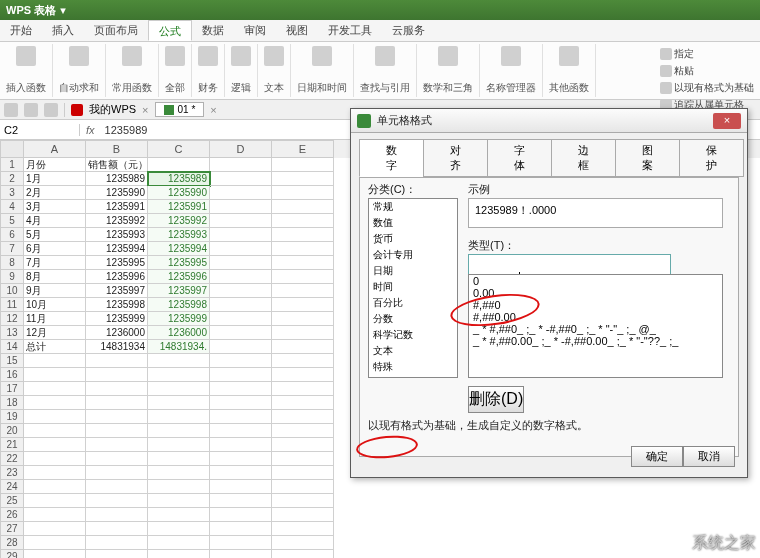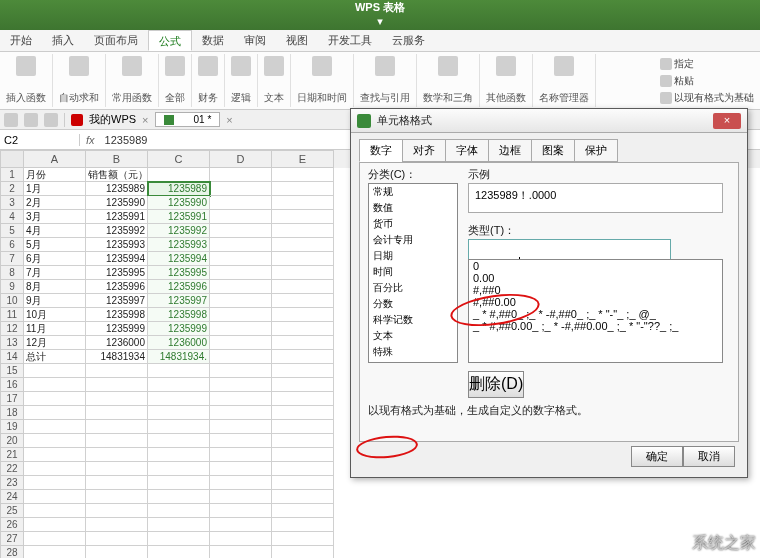--- a/index.html
+++ b/index.html
@@ -1,39 +1,39 @@
 <!DOCTYPE html>
 <html><head>
 <meta charset="utf-8">
 <style>
 * { box-sizing: border-box; margin: 0; padding: 0; font-family: "Microsoft YaHei", sans-serif; }
 body { background: #fff; width: 760px; height: 558px; overflow: hidden; position: relative; font-size: 11px; }
 
 
-.title-bar { height: 30px; background: linear-gradient(#4d8a3a, #3e7530); display: flex; align-items: center; color: #fff; padding: 0 6px; flex-direction: column; }
+.title-bar { height: 20px; background: linear-gradient(#4d8a3a, #3e7530); display: flex; align-items: center; color: #fff; padding: 0 6px; }
 .title-bar .app { font-weight: bold; font-size: 11px; }
 .title-bar .drop { margin: 0 4px; }
 .tabs { display: flex; height: 22px; background: #f5f5f5; border-bottom: 1px solid #ccc; }
 .tab { padding: 3px 10px; font-size: 11px; color: #444; cursor: pointer; }
 .tab.active { background: #fff; border: 1px solid #ccc; border-bottom: 1px solid #fff; color: #1a7a1a; }
 
 
 .ribbon { height: 58px; background: #fcfcfc; display: flex; border-bottom: 1px solid #ccc; padding: 2px 0; }
 .rgroup { display: flex; flex-direction: column; align-items: center; justify-content: space-between; padding: 2px 6px; border-right: 1px solid #e0e0e0; }
 .rgroup .ricon { width: 20px; height: 20px; background: #d0d0d0; border-radius: 2px; margin-bottom: 2px; }
 .rgroup .rlabel { font-size: 10px; color: #555; white-space: nowrap; }
 .smallbtn { font-size: 10px; color: #444; padding: 1px 2px; display: flex; align-items: center; gap: 2px; }
 .smallbtn .sicon { width: 12px; height: 12px; background: #ccc; border-radius: 2px; display: inline-block; }
 
 
 .qa { height: 20px; background: #f0f0f0; border-bottom: 1px solid #ccc; display: flex; align-items: center; padding: 0 4px; gap: 6px; }
 .qa .qicon { width: 14px; height: 14px; background: #ccc; border-radius: 2px; }
 .qa .sep { width: 1px; height: 14px; background: #ccc; }
 .qa .wps-logo { width: 12px; height: 12px; background: #c00; border-radius: 2px; }
-.qa .doctab { background: #fff; border: 1px solid #b0b0b0; padding: 1px 8px; font-size: 10px; display: flex; align-items: center; gap: 20px; }
+.qa .doctab { background: #fff; border: 1px solid #b0b0b0; padding: 1px 8px; font-size: 10px; display: flex; align-items: center; gap: 4px; }
 .qa .doctab .gicon { width: 10px; height: 10px; background: #3a8a3a; }
 
 
 .fbar { height: 20px; border-bottom: 1px solid #ccc; display: flex; align-items: center; background: #fff; }
 .fbar .namebox { width: 80px; border-right: 1px solid #ccc; padding: 0 4px; font-size: 11px; }
 .fbar .fx { padding: 0 6px; color: #666; font-style: italic; }
 .fbar .finput { flex: 1; padding: 0 4px; font-size: 11px; color: #333; }
 
 
 .sheet { position: relative; }
@@ -48,21 +48,21 @@
 .cell.colC { color: #2e7a2e; background: #f5fbf5; }
 .cell.sel { outline: 2px solid #3a8a3a; outline-offset: -1px; background: #e8f5e8; }
 
 
 .dialog { position: absolute; left: 350px; top: 108px; width: 398px; height: 370px; background: #f0f0f0; border: 1px solid #5a5a5a; box-shadow: 2px 2px 6px rgba(0,0,0,0.3); }
 .dlg-title { height: 24px; background: linear-gradient(#fcfcfc,#e6e6e6); display: flex; align-items: center; padding: 0 6px; border-bottom: 1px solid #aaa; }
 .dlg-title .dicn { width: 14px; height: 14px; background: #3a8a3a; border-radius: 2px; margin-right: 6px; }
 .dlg-title .dtxt { font-size: 11px; color: #222; flex: 1; }
 .dlg-title .close { width: 28px; height: 16px; background: #c94f4f; color: #fff; text-align: center; line-height: 14px; border-radius: 2px; font-size: 11px; cursor: pointer; }
 .dlg-tabs { display: flex; padding: 6px 8px 0 8px; }
-.dtab { padding: 3px 10px; font-size: 11px; border: 1px solid #aaa; background: #f6f6f6; margin-right: -1px; cursor: pointer; }
+.dtab { padding: 3px 26px; font-size: 11px; border: 1px solid #aaa; background: #f6f6f6; margin-right: -1px; cursor: pointer; }
 .dtab.active { background: #fff; border-bottom: 1px solid #fff; }
 .dlg-body { margin: 0 8px 8px 8px; padding: 8px; border: 1px solid #aaa; background: #f8f8f8; height: 280px; position: relative; }
 .dlg-body .lbl { font-size: 11px; color: #111; }
 .catbox { position: absolute; left: 8px; top: 20px; width: 90px; height: 180px; border: 1px solid #888; background: #fff; overflow: hidden; font-size: 10px; }
 .catbox .ci { padding: 1px 4px; cursor: pointer; }
 .example { position: absolute; left: 108px; top: 20px; width: 255px; height: 30px; border: 1px solid #aaa; background: #fff; padding: 4px 6px; font-size: 11px; }
 .typebox { position: absolute; left: 108px; top: 76px; width: 203px; height: 16px; border: 1px solid #6aa; background: #fff; padding: 16px 4px; font-size: 11px; }
 .listbox { position: absolute; left: 108px; top: 96px; width: 255px; height: 104px; border: 1px solid #888; background: #fff; overflow: auto; font-size: 11px; }
 .listbox .li { padding: 0 4px; cursor: pointer; white-space: nowrap; }
 .delbtn { position: absolute; left: 108px; top: 208px; padding: 2px 0; font-size: 16px; border: 1px solid #888; background: linear-gradient(#fff,#ddd); cursor: pointer; }
@@ -134,25 +134,25 @@
       <div class="rgroup">
         <div class="ricon"></div>
         <div class="rlabel">查找与引用</div>
       </div>
       <div class="rgroup">
         <div class="ricon"></div>
         <div class="rlabel">数学和三角</div>
       </div>
       <div class="rgroup">
         <div class="ricon"></div>
+        <div class="rlabel">名称管理器</div>
+      </div>
+      <div class="rgroup">
+        <div class="ricon"></div>
         <div class="rlabel">其他函数</div>
-      </div>
-      <div class="rgroup">
-        <div class="ricon"></div>
-        <div class="rlabel">名称管理器</div>
       </div>
     </div>
   <div style="flex:1"></div>
   <div id="ribbon-side" style="display:flex; flex-direction:column; padding:2px 4px; gap:1px;">
       <div class="smallbtn">
         <span class="sicon"></span>
         <span>指定</span>
       </div>
       <div class="smallbtn">
         <span class="sicon"></span>

